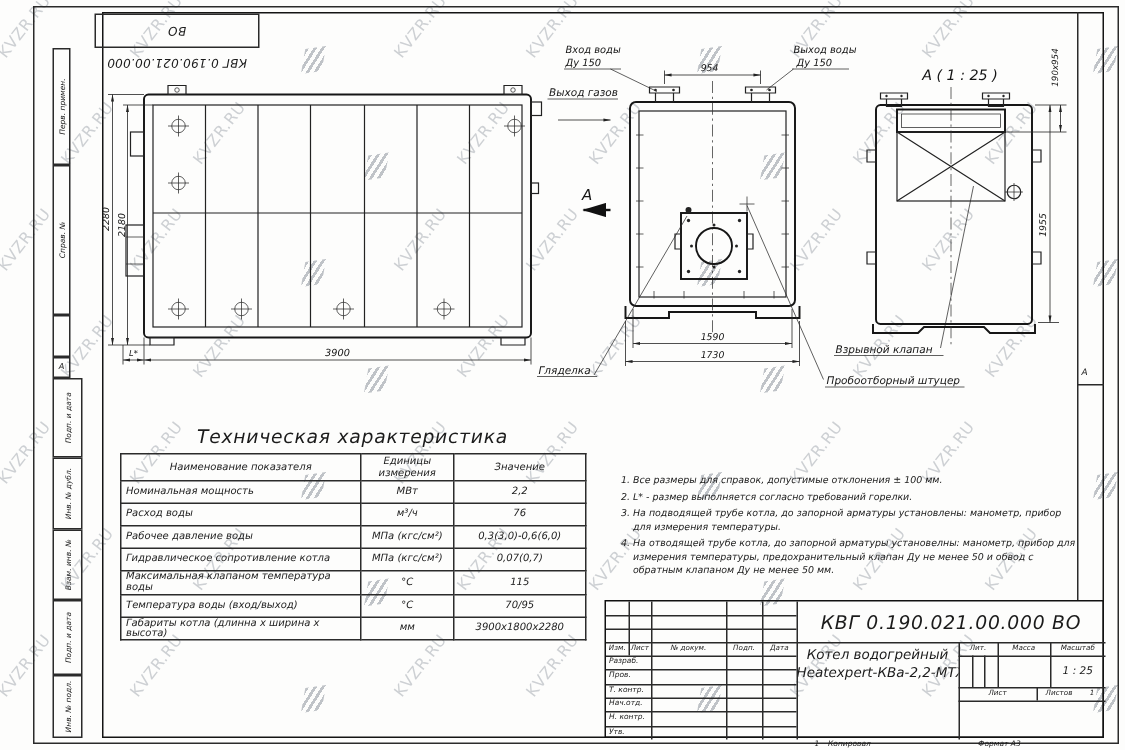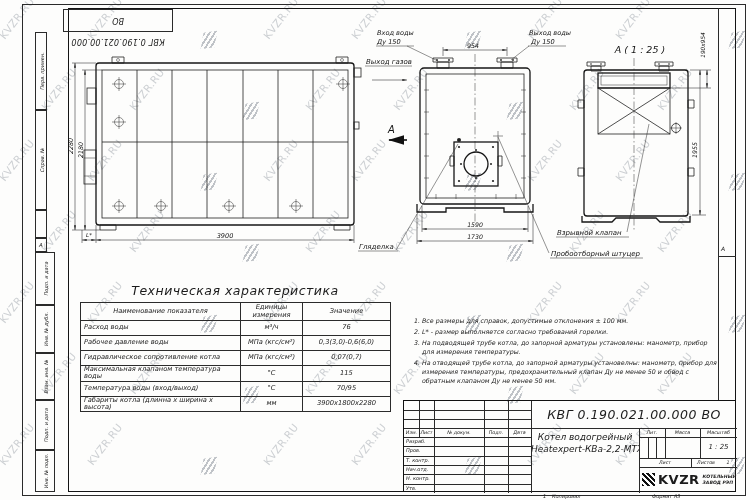--- a/index.html
+++ b/index.html
@@ -278,20 +278,25 @@
   <tbody>
       <tr>
     <th style="height:18px">Наименование показателя</th>
     <th>
       <div>Единицы</div>
       <div>измерения</div>
     </th>
     <th>Значение</th>
   </tr>
   <tr>
+        <td class="nm">Номинальная мощность</td>
+        <td>МВт</td>
+        <td>2,2</td>
+      </tr>
+  <tr>
         <td class="nm">Расход воды</td>
         <td>м³/ч</td>
         <td>76</td>
       </tr>
   <tr>
         <td class="nm">Рабочее давление воды</td>
         <td>МПа (кгс/см²)</td>
         <td>0,3(3,0)-0,6(6,0)</td>
       </tr>
   <tr>
@@ -364,25 +369,17 @@
   <div class="t" style="left:2px;top:84px;font-size:5px">Утв.</div>
   <div class="t" style="left:127px;top:31px;width:108px;text-align:center;font-size:9px">Котел водогрейный</div>
   <div class="t" style="left:127px;top:43px;width:108px;text-align:center;font-size:9px">Heatexpert-КВа-2,2-МТЖ</div>
   <div class="t c48" style="left:235px;top:27px;width:26px">Лит.</div>
   <div class="t c48" style="left:261px;top:27px;width:35px">Масса</div>
   <div class="t c48" style="left:296px;top:27px;width:37px">Масштаб</div>
   <div class="t" style="left:296px;top:36px;width:37px;height:21px;line-height:21px;text-align:center;font-size:7px">1 : 25</div>
   <div class="t c48" style="left:235px;top:57px;width:52px">Лист</div>
   <div class="t c48" style="left:287px;top:57px;width:30px">Листов</div>
   <div class="t c48" style="left:317px;top:57px;width:14px">1</div>
-  <div class="logo-row" style="left:238px;top:67px;width:93px;height:23px">
-    <div class="logo-mark"></div>
-    <div class="logo-word">KVZR</div>
-    <div class="logo-sub">
-      <div>КОТЕЛЬНЫЙ</div>
-      <div>ЗАВОД РЭП</div>
-    </div>
-  </div>
 </div>
 
 <div class="edge-note" style="left:543px;top:492.5px">1</div>
 <div class="edge-note" style="left:552px;top:492.5px">Копировал</div>
 <div class="edge-note" style="left:652px;top:492.5px">Формат А3</div>
 
 </body></html>

